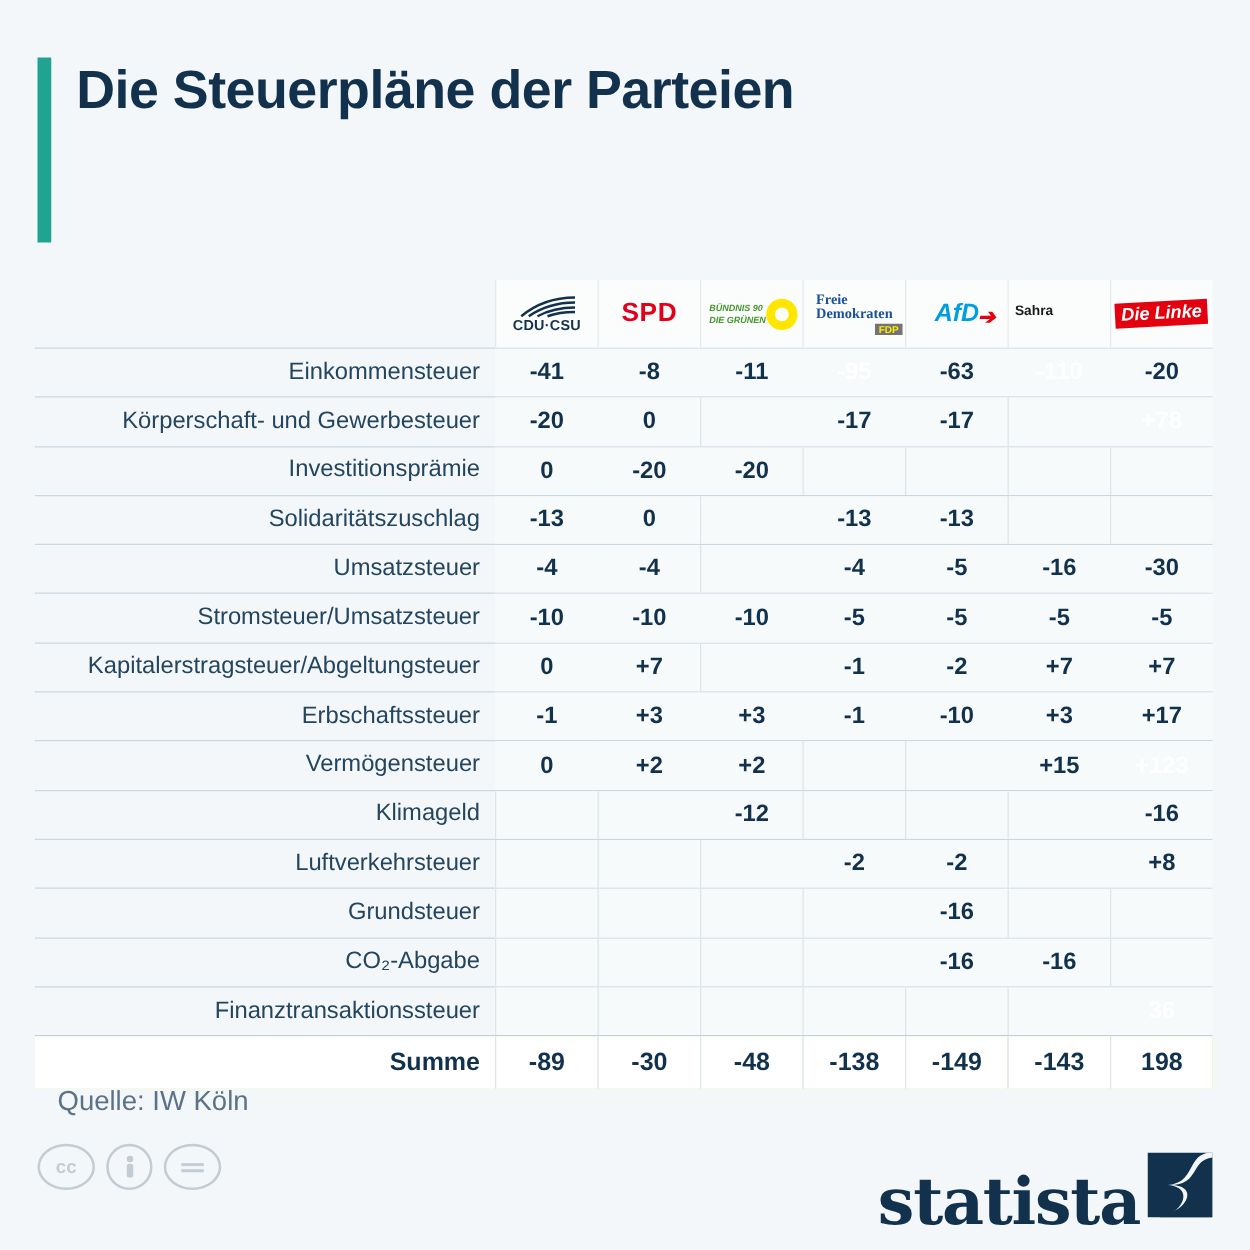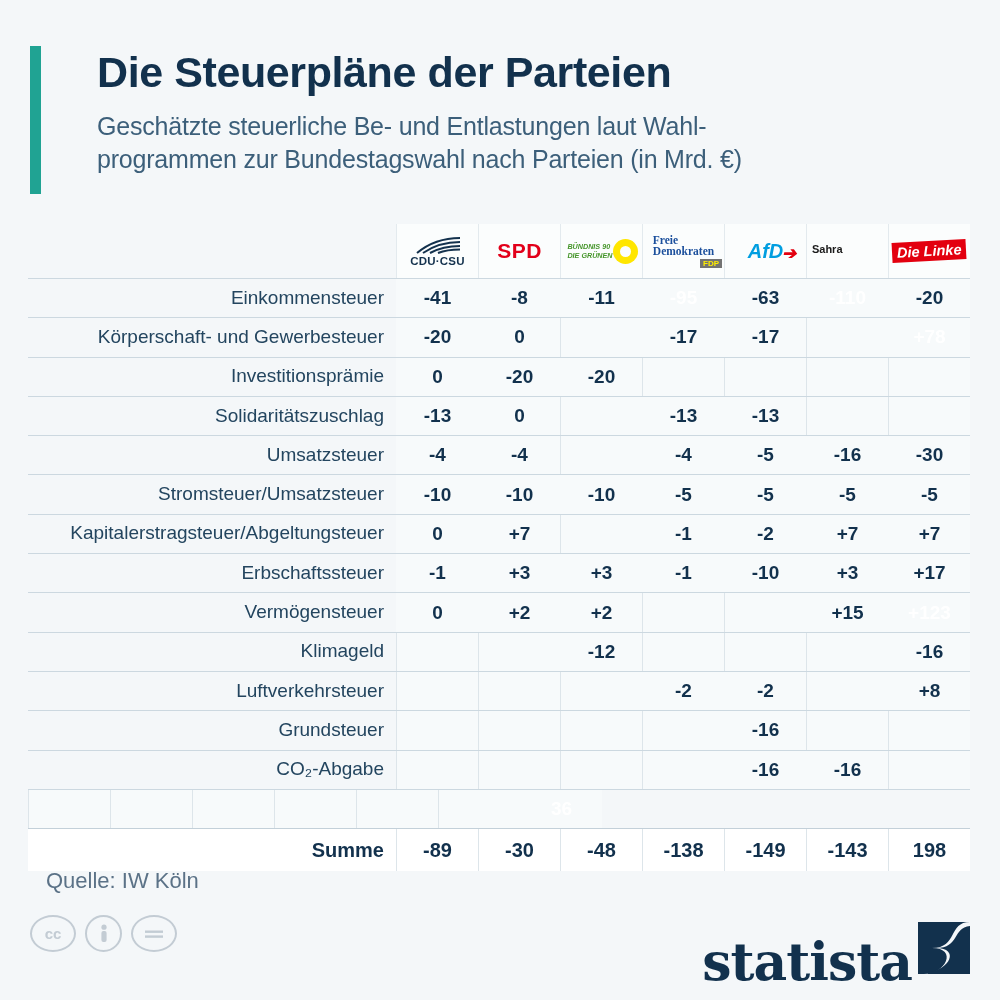--- a/index.html
+++ b/index.html
@@ -5,21 +5,21 @@
   * { box-sizing: border-box; margin: 0; padding: 0; }
   html, body {
     width: 1000px; height: 1000px;
     background: #f4f7f9;
     font-family: "Liberation Sans", sans-serif;
     overflow: hidden;
   }
   .page { position: relative; width: 1000px; height: 1000px; background: #f4f7f9; }
 
   
-  .header { position: absolute; left: 30px; top: 46px; width: 940px; display: flex; gap: 36px; }
+  .header { position: absolute; left: 30px; top: 46px; width: 940px; display: flex; }
   .accent-bar { width: 11px; background: #20a393; flex: 0 0 11px; margin-right: 20px; height: 148px; }
   .header-text { padding-top: 2px; }
   .title {
     font-size: 43px; font-weight: bold; color: #12314d; letter-spacing: -0.4px;
     line-height: 1.12; white-space: nowrap;
   }
   .subtitle {
     margin-top: 14px; font-size: 25px; color: #3c5f7a; line-height: 1.33;
     font-weight: 400; letter-spacing: -0.2px;
   }
@@ -112,24 +112,20 @@
 </style>
 </head>
 <body>
 
 <div class="page">
 
   <div class="header">
     <div class="accent-bar"></div>
     <div class="header-text">
       <div class="title">Die Steuerpläne der Parteien</div>
-      <div class="subtitle">
-        <div>Geschätzte steuerliche Be- und Entlastungen laut Wahl-</div>
-        <div>programmen zur Bundestagswahl nach Parteien (in Mrd. €)</div>
-      </div>
     </div>
   </div>
 
   <div class="table">
 
     <div class="trow hdrrow">
       <div class="rowlabel"></div>
 
       <div class="cell">
         <div class="logo">
@@ -336,20 +332,21 @@
           <div class="cell v-empty"></div>
           <div class="cell v-empty"></div>
           <div class="cell v-empty"></div>
           <div class="cell v-empty"></div>
           <div class="cell filled v-teal2">-16</div>
           <div class="cell filled v-teal2">-16</div>
           <div class="cell v-empty"></div>
         </div>
         <div class="sep"></div>
         <div class="trow drow">
+          <div class="rowlabel">Finanztransaktionssteuer</div>
           <div class="cell v-empty"></div>
           <div class="cell v-empty"></div>
           <div class="cell v-empty"></div>
           <div class="cell v-empty"></div>
           <div class="cell v-empty"></div>
           <div class="cell v-empty"></div>
           <div class="cell filled v-red2">36</div>
         </div>
       </div>
 

